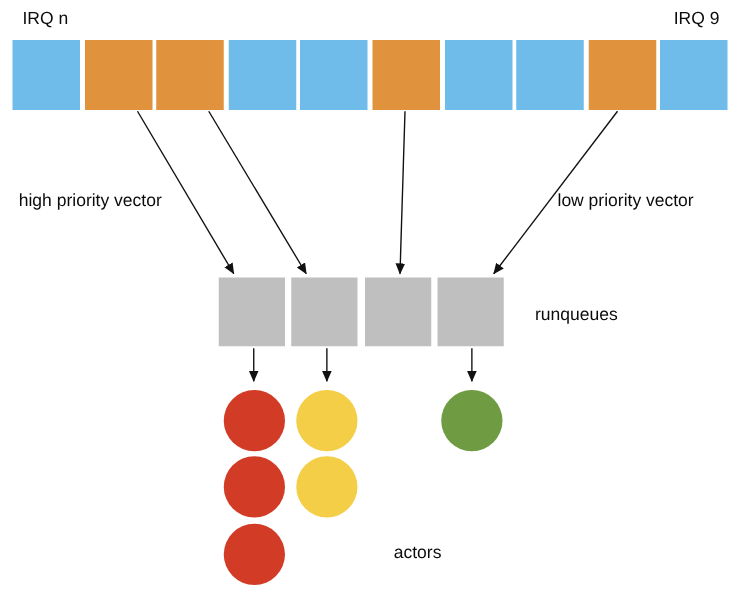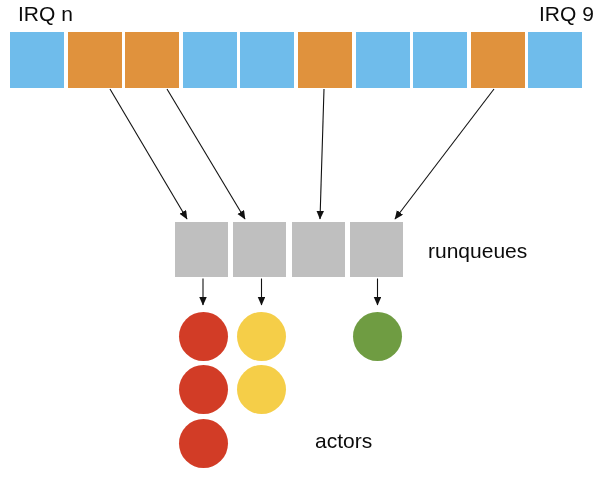--- a/index.html
+++ b/index.html
@@ -1,20 +1,20 @@
 <!DOCTYPE html>
 <html><head>
 <meta charset="utf-8">
 <style>
   html,body{margin:0;padding:0;background:#ffffff;}
   #canvas{
     position:relative;width:600px;height:479px;background:#ffffff;overflow:hidden;
     font-family:"Liberation Sans",sans-serif;color:#0b0b0b;
   }
-  .label{position:absolute;font-size:21px;line-height:16px;white-space:nowrap;z-index:4;}
+  .label{position:absolute;font-size:14px;line-height:16px;white-space:nowrap;z-index:4;}
   .sq{position:absolute;z-index:1;}
   .circle{position:absolute;border-radius:50%;z-index:1;}
   #arrow-layer{position:absolute;left:0;top:0;z-index:3;}
   .lbl-irq-n{left:18px;top:6px;}
   .lbl-irq-0{left:539px;top:6px;}
   .lbl-hpv{left:15px;top:152px;}
   .lbl-lpv{left:446px;top:152px;}
   .lbl-runq{left:428px;top:243px;}
   .lbl-actors{left:315px;top:405px;margin-top:28px;}
 </style>
@@ -32,20 +32,22 @@
       <line x1="167" y1="89" x2="245" y2="219" stroke="#111111" stroke-width="1.1" marker-end="url(#ah)"></line>
       <line x1="324" y1="89" x2="320" y2="219" stroke="#111111" stroke-width="1.1" marker-end="url(#ah)"></line>
       <line x1="494" y1="89" x2="395" y2="219" stroke="#111111" stroke-width="1.1" marker-end="url(#ah)"></line>
       <line x1="203" y1="278.5" x2="203" y2="305" stroke="#111111" stroke-width="1.1" marker-end="url(#ah)"></line>
       <line x1="261.5" y1="278.5" x2="261.5" y2="305" stroke="#111111" stroke-width="1.1" marker-end="url(#ah)"></line>
       <line x1="377.5" y1="278.5" x2="377.5" y2="305" stroke="#111111" stroke-width="1.1" marker-end="url(#ah)"></line>
     </svg>
 
   <div class="label lbl-irq-n">IRQ n</div>
   <div class="label lbl-irq-0">IRQ 9</div>
+  <div class="label lbl-hpv">high priority vector</div>
+  <div class="label lbl-lpv">low priority vector</div>
   <div class="label lbl-runq">runqueues</div>
   <div class="label lbl-actors">actors</div>
 
   <div id="irq-row">
       <div class="sq" style="left: 10px; top: 32px; width: 54px; height: 56px; background: rgb(111, 188, 235);"></div>
       <div class="sq" style="left: 67.6px; top: 32px; width: 54px; height: 56px; background: rgb(224, 146, 61);"></div>
       <div class="sq" style="left: 125.2px; top: 32px; width: 54px; height: 56px; background: rgb(224, 146, 61);"></div>
       <div class="sq" style="left: 182.8px; top: 32px; width: 54px; height: 56px; background: rgb(111, 188, 235);"></div>
       <div class="sq" style="left: 240.4px; top: 32px; width: 54px; height: 56px; background: rgb(111, 188, 235);"></div>
       <div class="sq" style="left: 298px; top: 32px; width: 54px; height: 56px; background: rgb(224, 146, 61);"></div>

